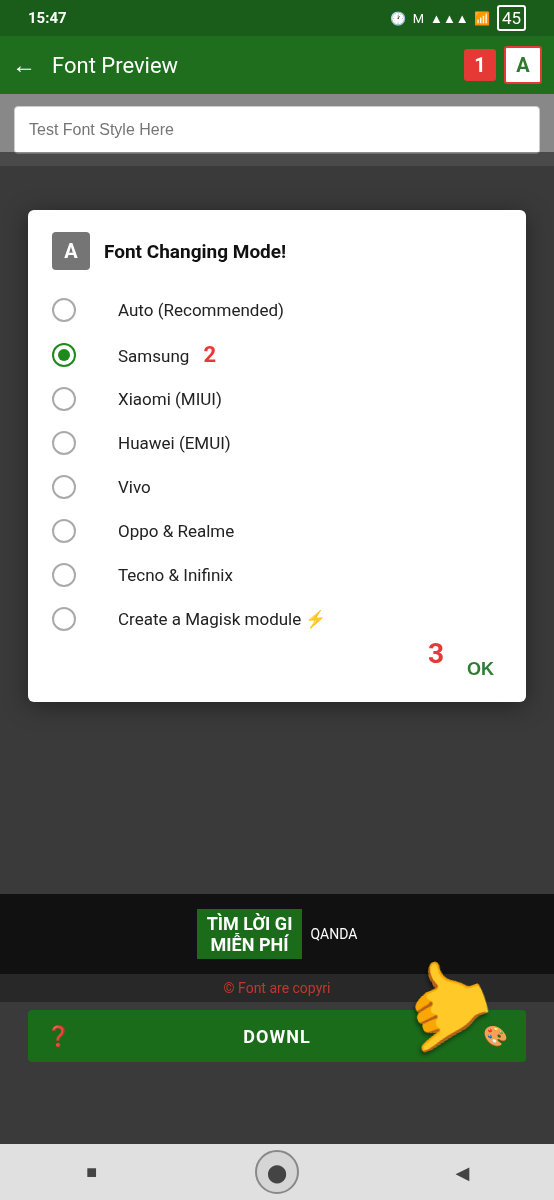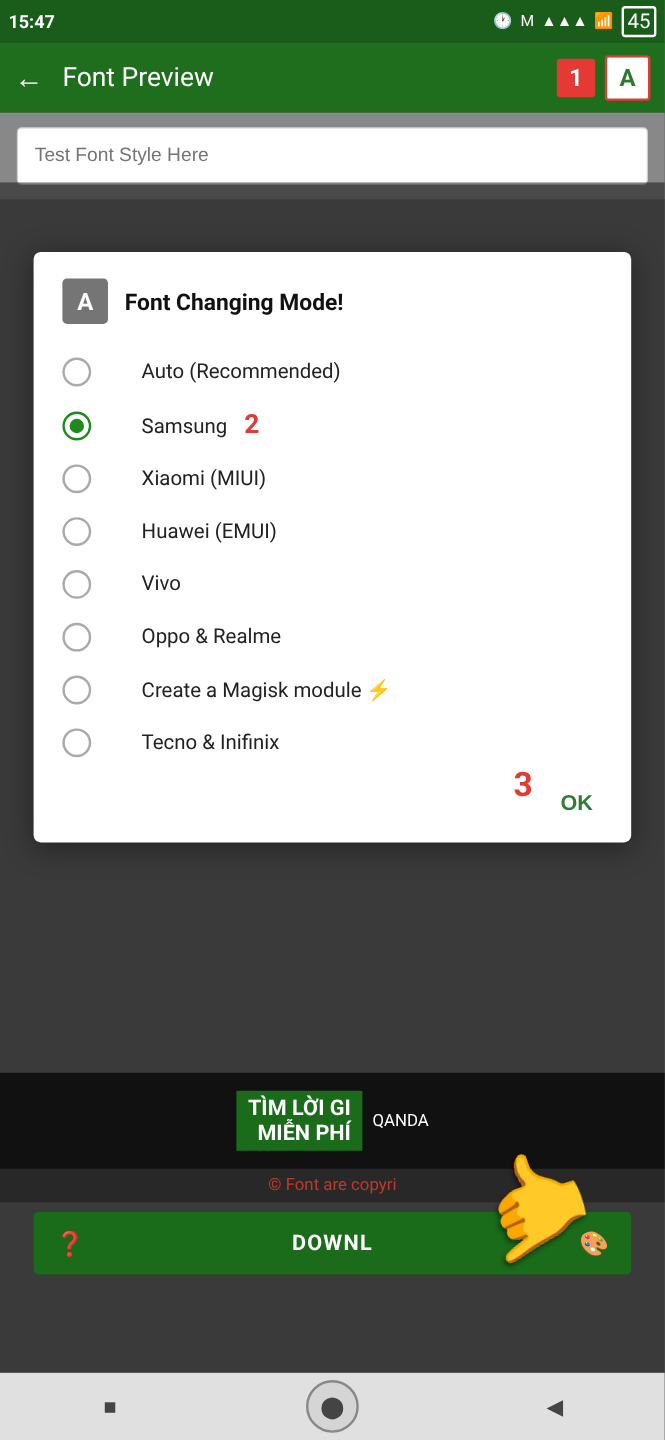--- a/index.html
+++ b/index.html
@@ -13,21 +13,21 @@
       overflow: hidden;
     }
 
     
     .status-bar {
       background: #1a5c1a;
       height: 36px;
       display: flex;
       align-items: center;
       justify-content: space-between;
-      padding: 0 7px;
+      padding: 0 28px;
     }
     .status-time {
       color: white;
       font-size: 15px;
       font-weight: bold;
     }
     .status-icons {
       display: flex;
       align-items: center;
       gap: 6px;
@@ -240,21 +240,21 @@
       height: 80px;
       display: flex;
       align-items: center;
       justify-content: center;
       overflow: hidden;
     }
     .banner-text-green {
       color: white;
       font-size: 18px;
       font-weight: bold;
-      text-align: right;
+      text-align: center;
       background: #1a6b1a;
       padding: 4px 10px;
     }
     .banner-qanda {
       color: white;
       font-size: 14px;
       margin-left: 8px;
     }
     .copyright-text {
       color: #c0392b;
@@ -388,26 +388,26 @@
       <span class="radio-label">Vivo</span>
     </li>
 
     <li class="radio-item">
       <div class="radio-circle"></div>
       <span class="radio-label">Oppo &amp; Realme</span>
     </li>
 
     <li class="radio-item">
       <div class="radio-circle"></div>
+      <span class="radio-label">Tecno &amp; Inifinix</span>
+    </li>
+
+    <li class="radio-item">
+      <div class="radio-circle"></div>
       <span class="radio-label">Create a Magisk module ⚡</span>
-    </li>
-
-    <li class="radio-item">
-      <div class="radio-circle"></div>
-      <span class="radio-label">Tecno &amp; Inifinix</span>
     </li>
   </ul>
 
   <div class="dialog-footer">
     <span class="badge-3">3</span>
     <button class="ok-btn">OK</button>
   </div>
 </div>
 
 <div class="hand-cursor">🤙</div>

